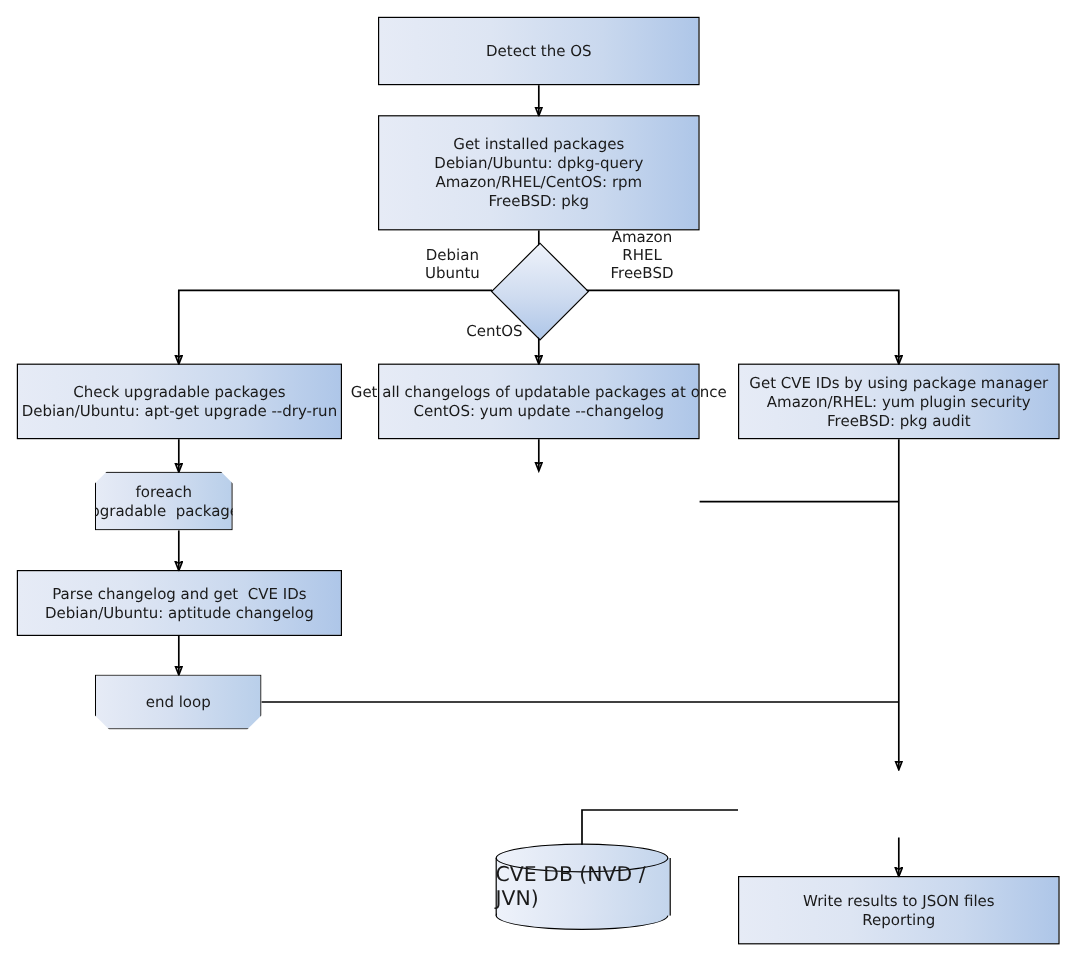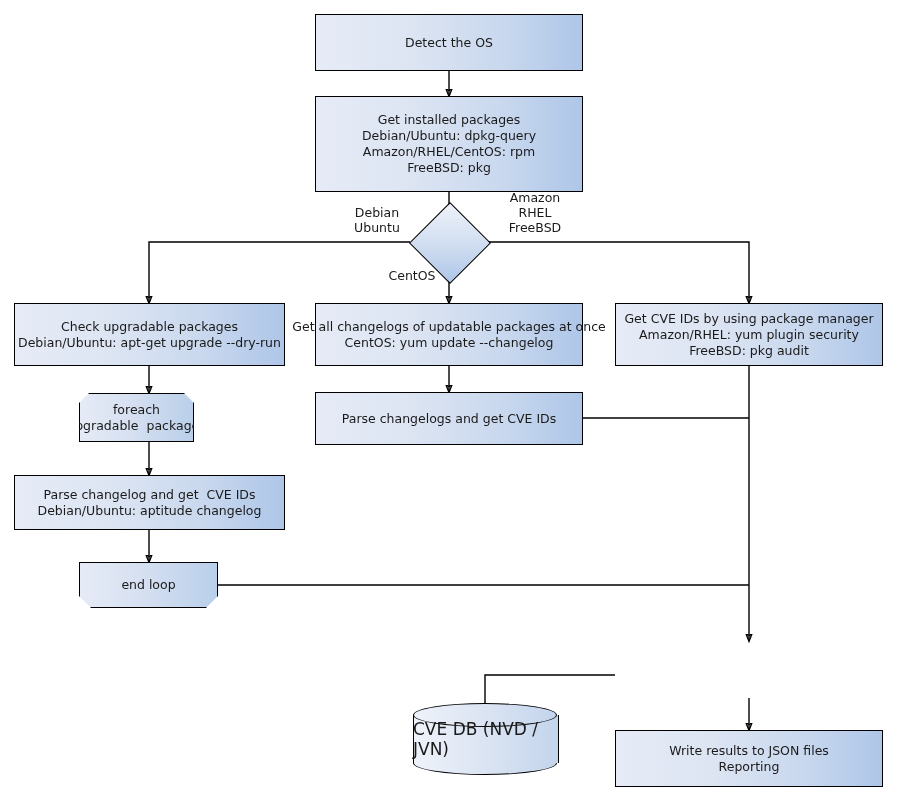--- a/index.html
+++ b/index.html
@@ -110,21 +110,20 @@
   <div class="node rect" style="left:315px;top:303px;width:268px;height:63px;overflow:visible;">Get all changelogs of updatable packages at once
 CentOS: yum update --changelog</div>
 
   <div class="node rect" style="left:615px;top:303px;width:268px;height:63px;">Get CVE IDs by using package manager
 Amazon/RHEL: yum plugin security
 FreeBSD: pkg audit</div>
 
   <div class="loopstart" style="left:79px;top:393px;width:115px;height:49px;">foreach
 upgradable  packages</div>
 
-  <div class="node rect" style="left:315px;top:392px;width:268px;height:53px;">Parse changelogs and get CVE IDs</div>
 
   <div class="node rect" style="left:14px;top:475px;width:271px;height:55px;">Parse changelog and get  CVE IDs
 Debian/Ubuntu: aptitude changelog</div>
 
   <div class="loopend" style="left:79px;top:562px;width:139px;height:46px;">end loop</div>
 
 
   <div class="cyl" style="left:413px;top:703px;width:144px;height:72px;">
     <div class="bot"></div>
     <div class="body"></div>

